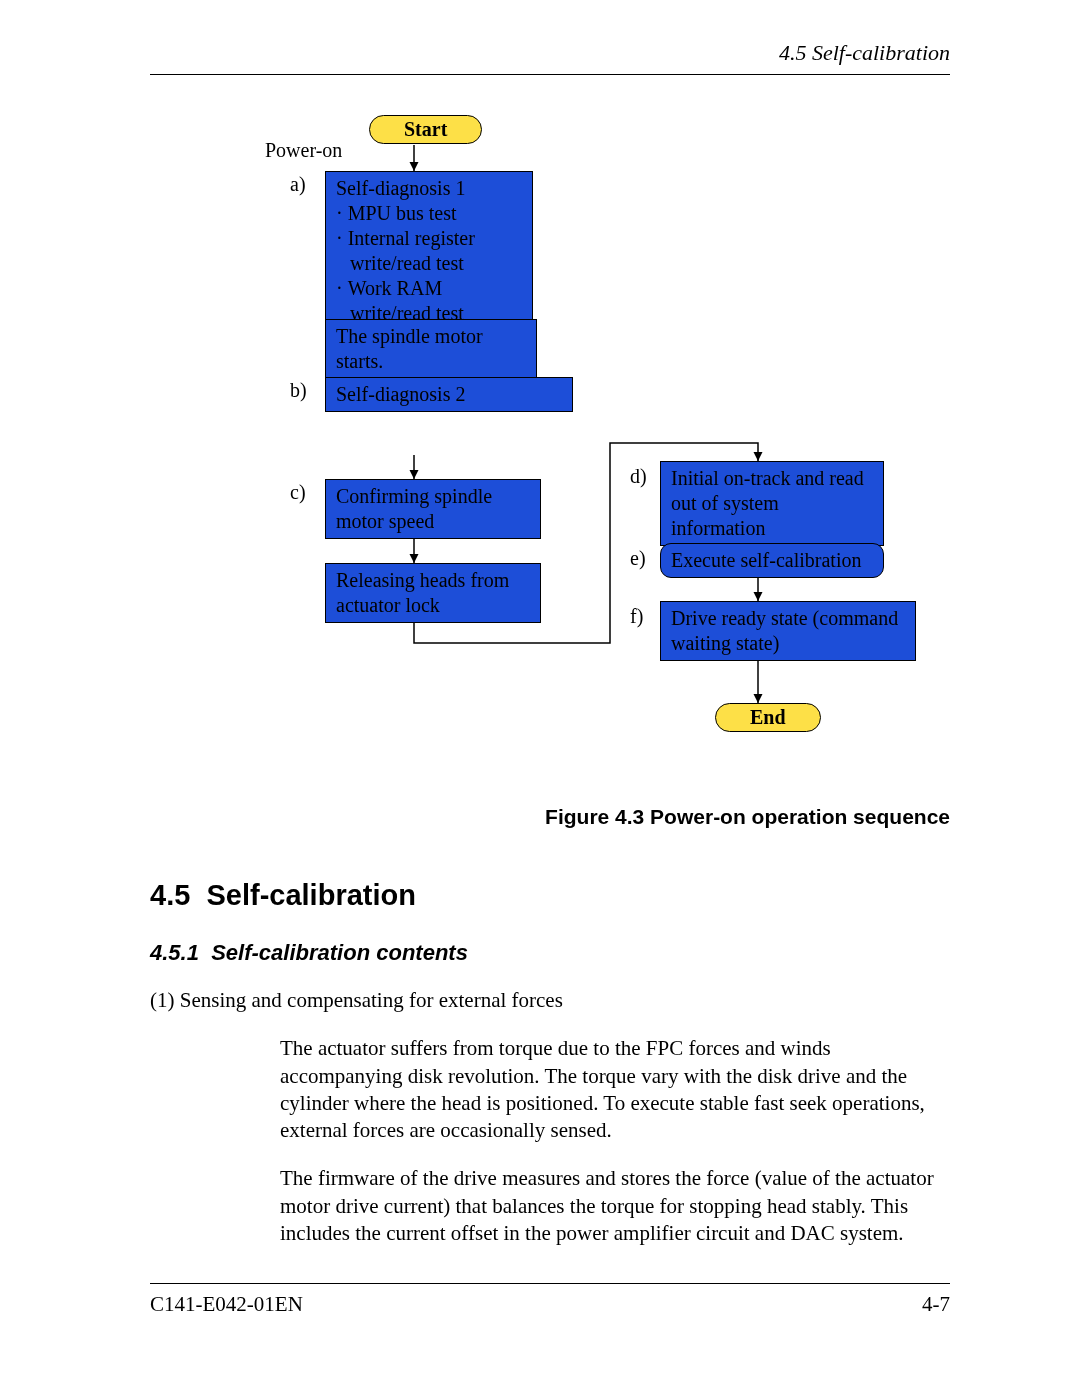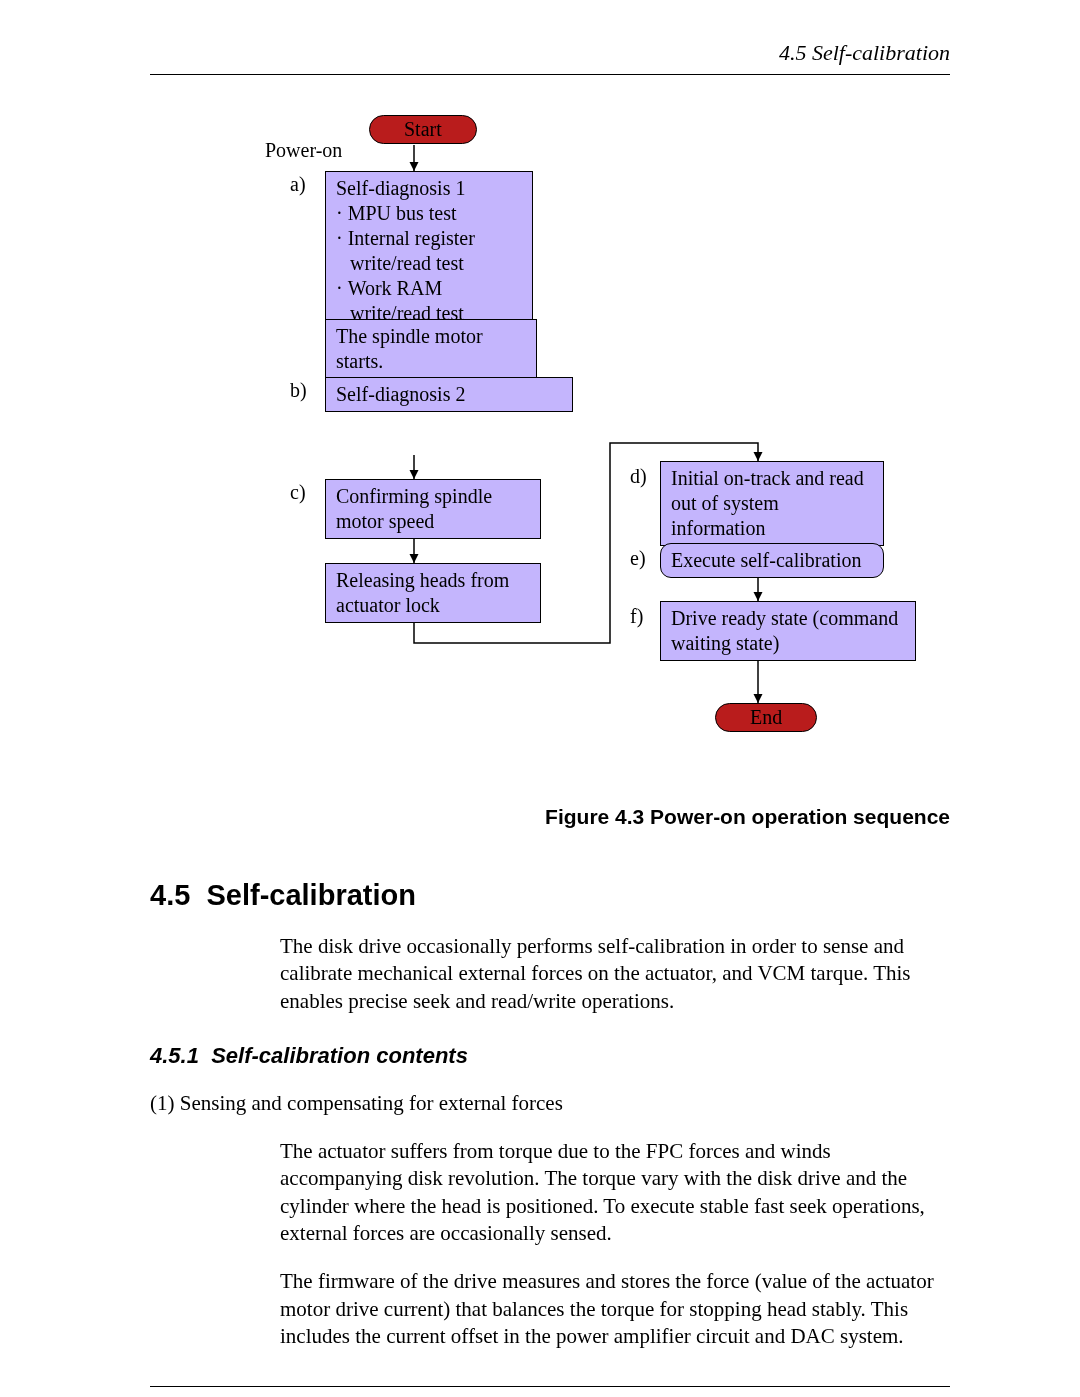--- a/index.html
+++ b/index.html
@@ -29,28 +29,29 @@
     margin-left: 60px;
   }
   .fc-abs { position: absolute; font-size: 20px; }
   .fc-label { position: absolute; font-size: 20px; }
   .terminal {
     border: 1.5px solid #000;
     border-radius: 999px;
     padding: 2px 34px;
     text-align: center;
     font-size: 20px;
-    background: #b91c1c;
+    background: #fde047;
+    font-weight: bold;
   }
   .process {
     border: 1.5px solid #000;
     padding: 4px 10px;
     font-size: 20px;
     line-height: 1.25;
-    background: #c4b5fd;
+    background: #1d4ed8;
     box-sizing: border-box;
   }
   .bullet-list { padding-left: 0; margin: 0; }
   .bullet-list div { padding-left: 14px; text-indent: -14px; }
   .figure-caption {
     text-align: right;
     font-family: Arial, Helvetica, sans-serif;
     font-weight: bold;
     font-size: 21px;
     margin-top: 30px;
@@ -161,21 +162,20 @@
       </div>
 
   </div>
 
   <div class="figure-caption">Figure 4.3  Power-on operation sequence</div>
 
   <h2 class="section">
     <span>4.5</span>&nbsp;&nbsp;<span>Self-calibration</span>
   </h2>
 
-  <p class="body-para">The disk drive occasionally performs self-calibration in order to sense and calibrate mechanical external forces on the actuator, and VCM tarque.  This enables precise seek and read/write operations.</p>
 
   <h3 class="subsection">
     <span>4.5.1</span>&nbsp;&nbsp;<span>Self-calibration contents</span>
   </h3>
 
   <p class="list-intro">(1)  Sensing and compensating for external forces</p>
 
   <p class="body-para">The actuator suffers from torque due to the FPC forces and winds accompanying disk revolution.  The torque vary with the disk drive and the cylinder where the head is positioned.  To execute stable fast seek operations, external forces are occasionally sensed.</p>
   <p class="body-para">The firmware of the drive measures and stores the force (value of the actuator motor drive current) that balances the torque for stopping head stably.  This includes the current offset in the power amplifier circuit and DAC system.</p>
 

